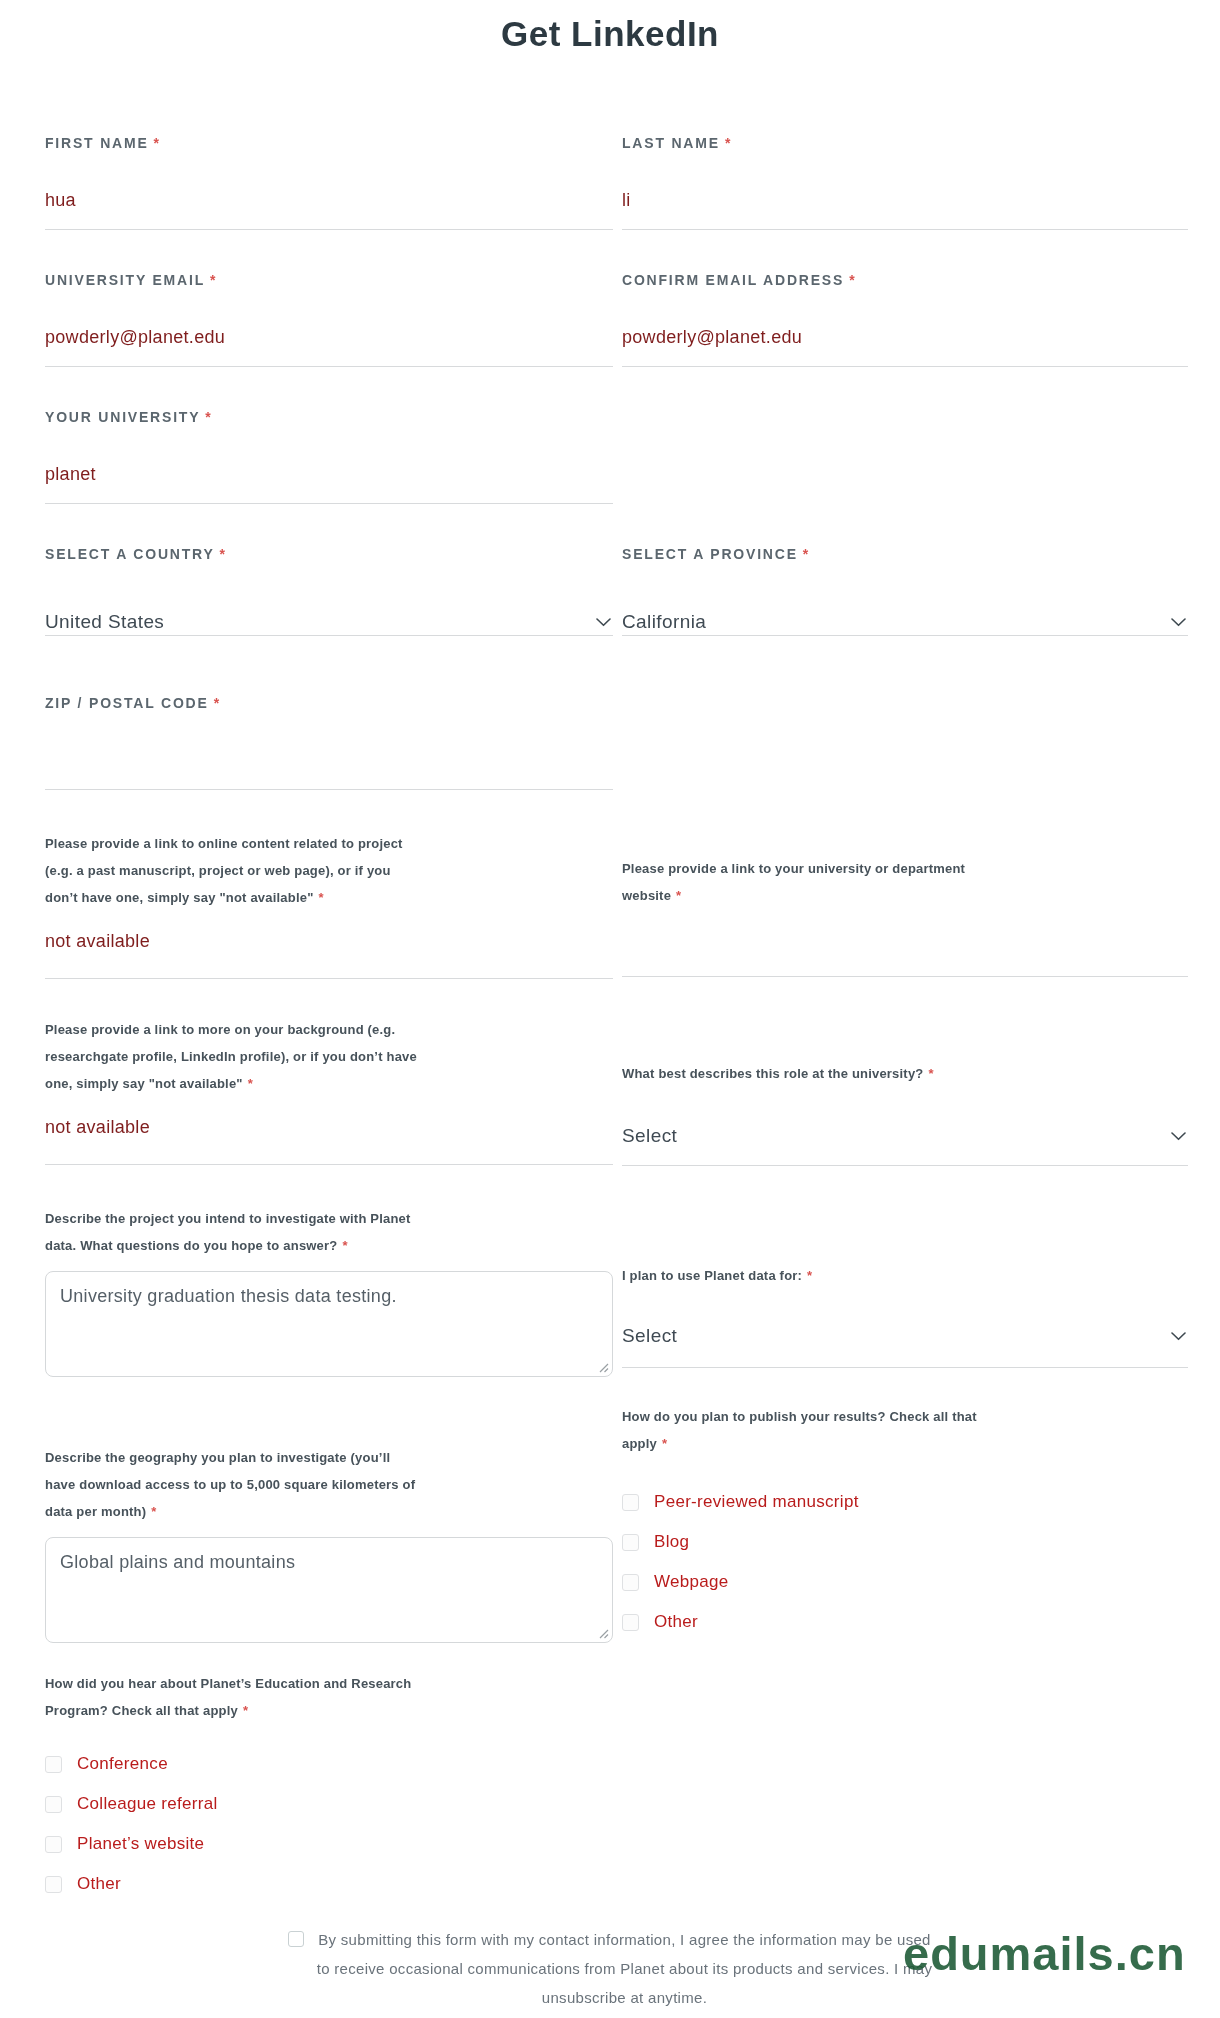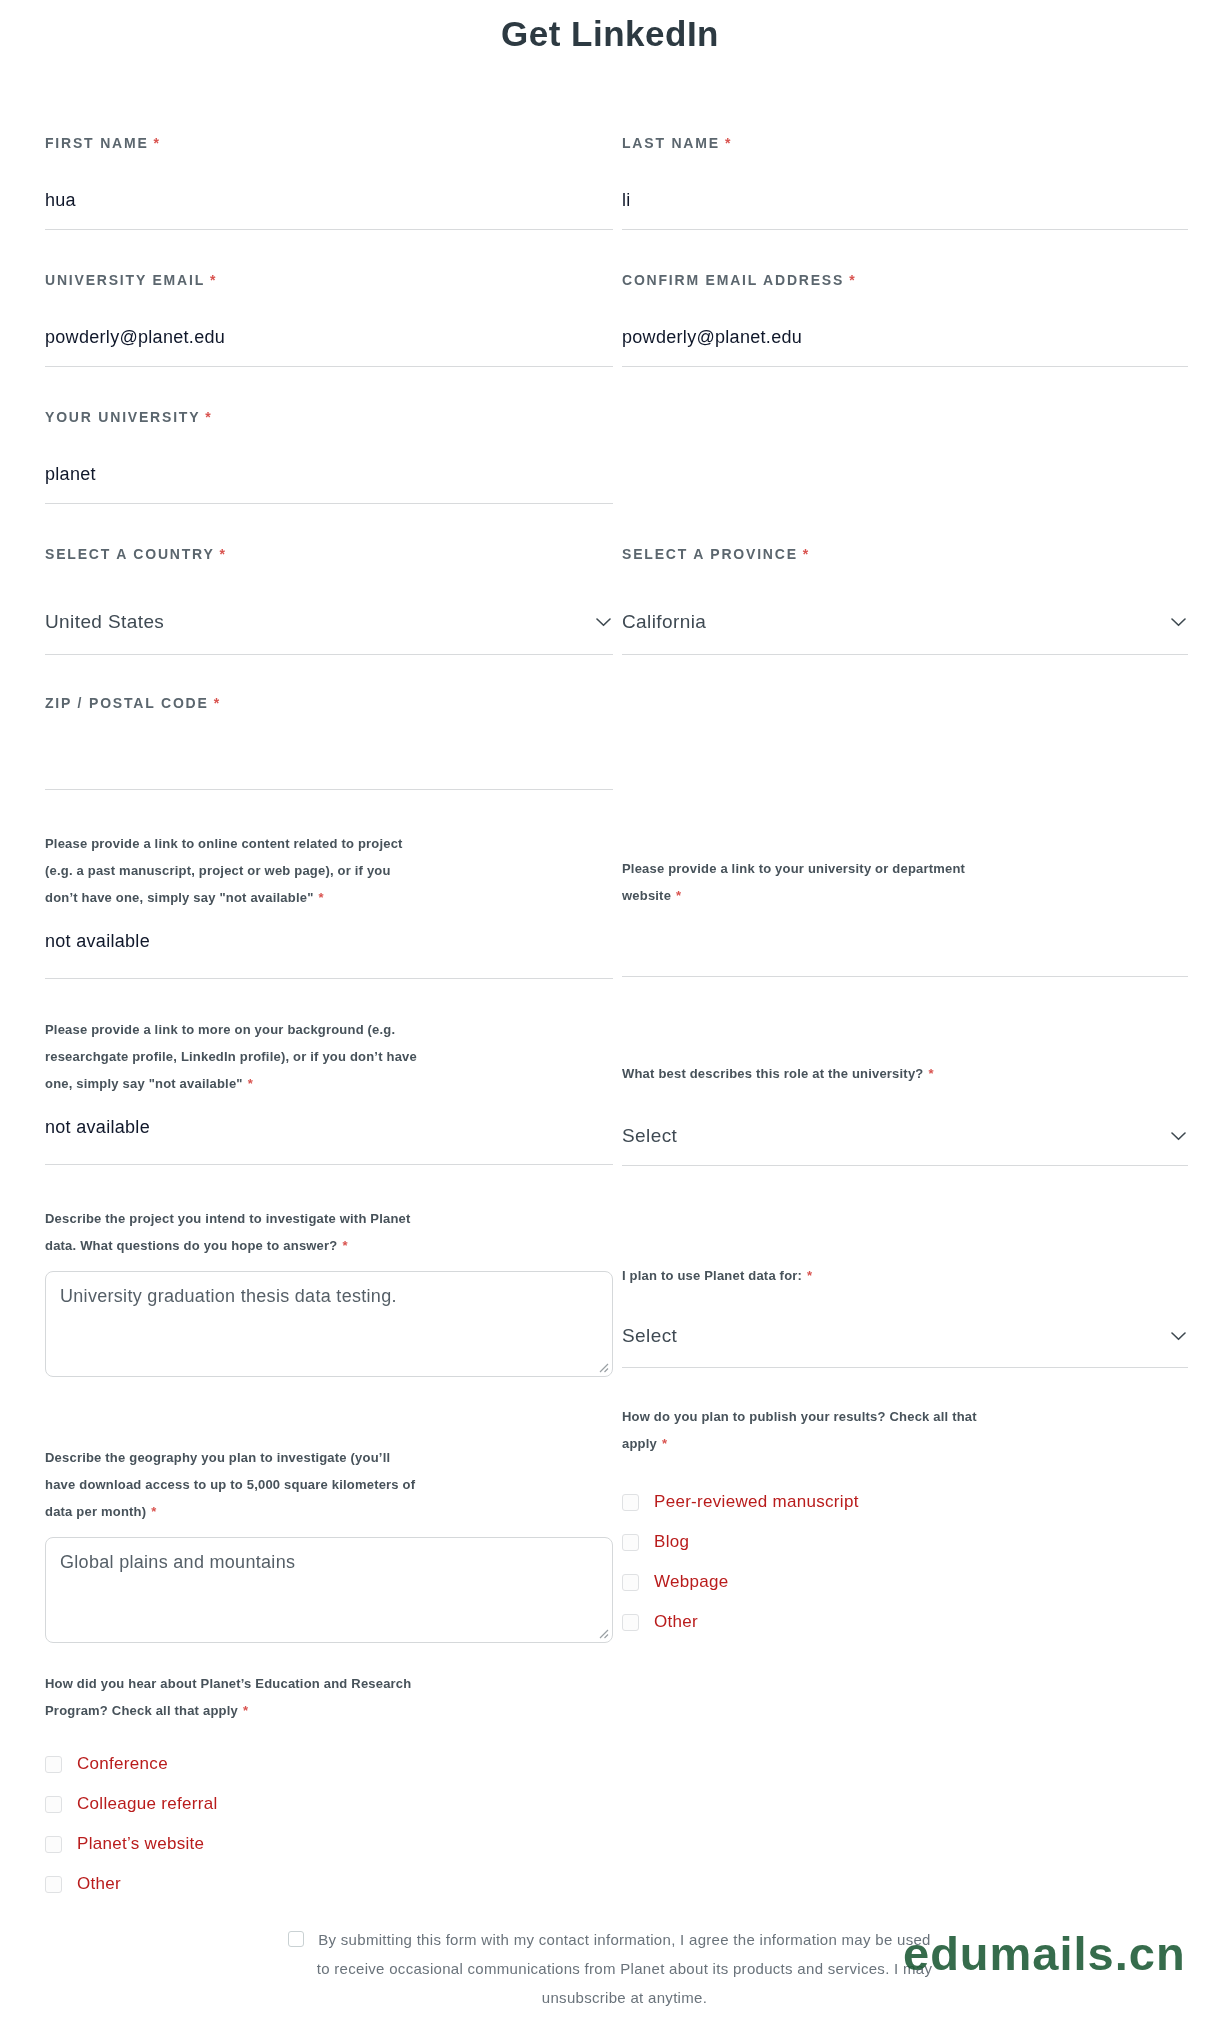--- a/index.html
+++ b/index.html
@@ -33,31 +33,31 @@
   .q-label {
     font-size: 13px; font-weight: 700; color: #47525a;
     line-height: 27px; white-space: pre-line; letter-spacing: 0.2px;
   }
 
   .line-input {
     display: block; width: 100%;
     border: none; border-bottom: 1px solid #d8dadc;
     background: transparent; outline: none;
     font-family: "Liberation Sans", sans-serif;
-    font-size: 18px; color: #0f172a; letter-spacing: 0.3px;
+    font-size: 18px; color: #7f1d1d; letter-spacing: 0.3px;
     margin-top: 38px; padding: 0 0 18px 0; border-radius: 0;
   }
   .line-input.q-input { margin-top: 20px; padding-bottom: 26px; }
 
   .select-row {
     display: flex; align-items: center; justify-content: space-between;
     border-bottom: 1px solid #d8dadc;
     cursor: pointer;
   }
-  .select-row.mt-lg { margin-top: 46px; padding-bottom: 19px; }
+  .select-row.mt-lg { margin-top: 46px; }
   .select-row.mt-md { margin-top: 36px; padding-bottom: 16px; }
   .select-row.mt-sm { margin-top: 34px; padding-bottom: 18px; }
   .select-value {
     font-size: 19px; color: #3f4a53; letter-spacing: 0.4px; line-height: 26px;
   }
   .chev { flex: 0 0 auto; margin-right: 2px; }
 
   .ta-wrap { position: relative; margin-top: 12px; }
   .ta {
     display: block; width: 100%; height: 106px;

